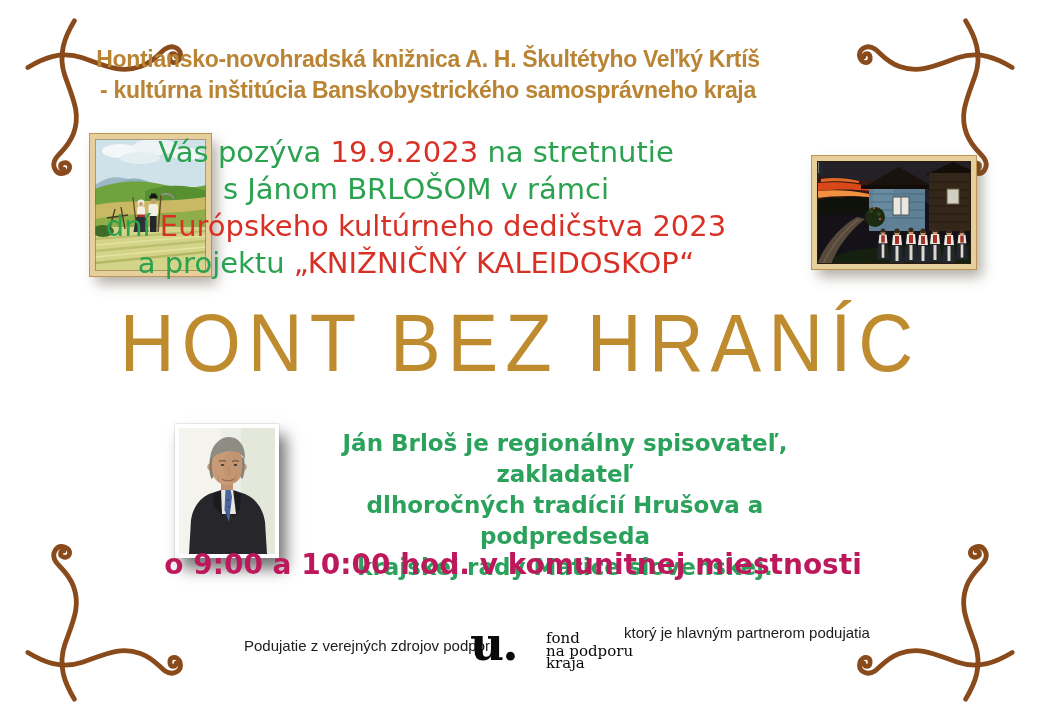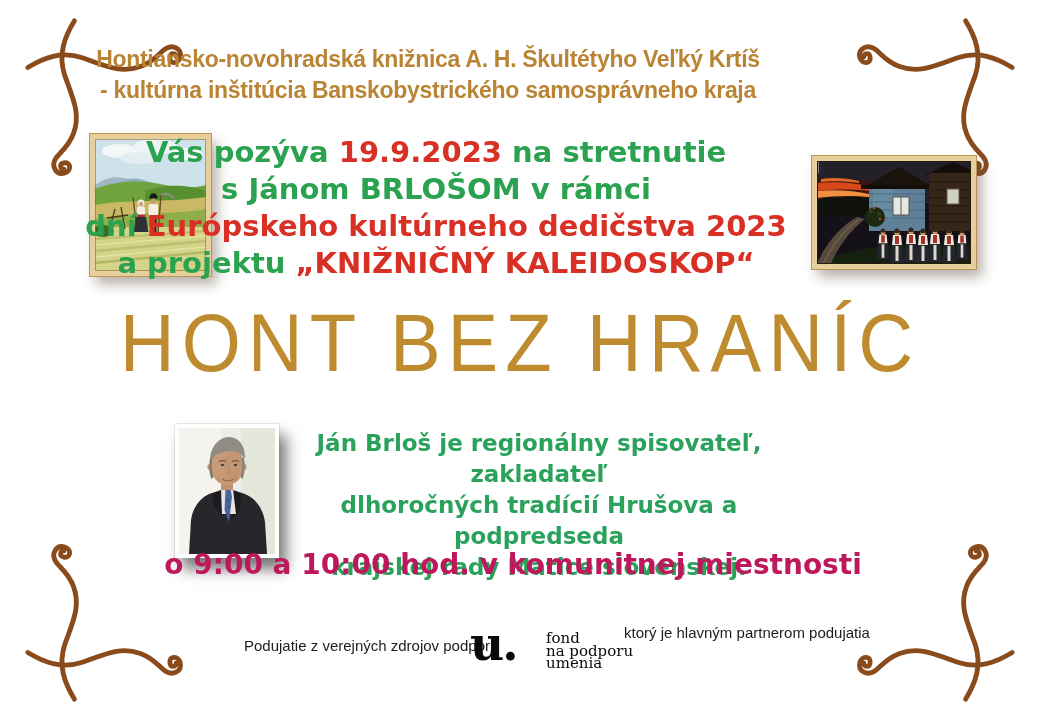--- a/index.html
+++ b/index.html
@@ -10,38 +10,38 @@
   .flourish.tl{left:16px;top:12px;}
   .flourish.tr{right:16px;top:12px;transform:scaleX(-1);}
   .flourish.bl{left:16px;bottom:12px;transform:scaleY(-1);}
   .flourish.br{right:16px;bottom:12px;transform:scale(-1,-1);}
   
   .header{position:absolute;top:44px;left:0;width:856px;text-align:center;
           color:#b98434;font-size:23px;line-height:31px;letter-spacing:-0.3px;
           font-family:"Liberation Sans",sans-serif;font-weight:bold;}
   
   .invitation{position:absolute;top:134px;left:0;width:832px;text-align:center;
-              font-size:29px;line-height:37px;color:#2ba24f;font-weight:bold;
-              font-family:"DejaVu Sans",sans-serif;padding-left:20px;}
+              font-size:29px;line-height:37px;color:#2ba24f;font-weight:normal;
+              font-family:"DejaVu Sans",sans-serif;}
   .invitation .red{color:#d93025;}
   
   .big-title{position:absolute;top:298px;left:0;width:1040px;text-align:center;
              font-size:76px;line-height:90px;font-weight:normal;letter-spacing:7px;
              color:#bf8b2f;margin:0;font-family:"Liberation Sans",sans-serif;
              transform:scaleY(1.08);}
   
   .frame{position:absolute;background:#e7cf9b;box-shadow:0 0 0 1px #bb9457,6px 8px 12px rgba(90,80,60,.45);}
   .frame svg{display:block;}
   .frame-left{left:90px;top:134px;padding:5px;}
   .frame-right{left:812px;top:156px;padding:5px;}
   .photo{position:absolute;left:175px;top:424px;padding:4px;background:#fff;
          box-shadow:0 0 1px #8a8a8a,7px 11px 14px rgba(0,0,0,.55);}
   .photo svg{display:block;}
   
-  .bio{position:absolute;top:428px;left:304px;width:470px;text-align:center;
+  .bio{position:absolute;top:428px;left:330px;width:470px;text-align:center;
        font-size:23px;line-height:31px;color:#2ba25c;font-weight:bold;}
   
   .schedule{position:absolute;top:548px;left:0;width:1026px;text-align:center;
             font-size:28px;color:#be185d;font-weight:bold;}
   
   .footer-text{position:absolute;font-size:15px;color:#1c1c1c;
                font-family:"Liberation Sans",sans-serif;}
   .footer-left{left:244px;top:637px;}
   .footer-right{left:624px;top:624px;}
   .logo-mark{position:absolute;left:470px;top:618px;font-family:"DejaVu Serif",serif;
@@ -205,17 +205,17 @@
     <div>krajskej rady Matice slovenskej.</div>
   </div>
 
   <div class="schedule">o 9:00 a 10:00 hod. v komunitnej miestnosti</div>
 
   <div class="footer-text footer-left">Podujatie z verejných zdrojov podporil</div>
   <div class="logo-mark">u.</div>
   <div class="logo-lines">
     <div>fond</div>
     <div>na podporu</div>
-    <div>umenia</div>
+    <div>kraja</div>
   </div>
   <div class="footer-text footer-right">ktorý je hlavným partnerom podujatia</div>
 
 </div>
 
 </body></html>

